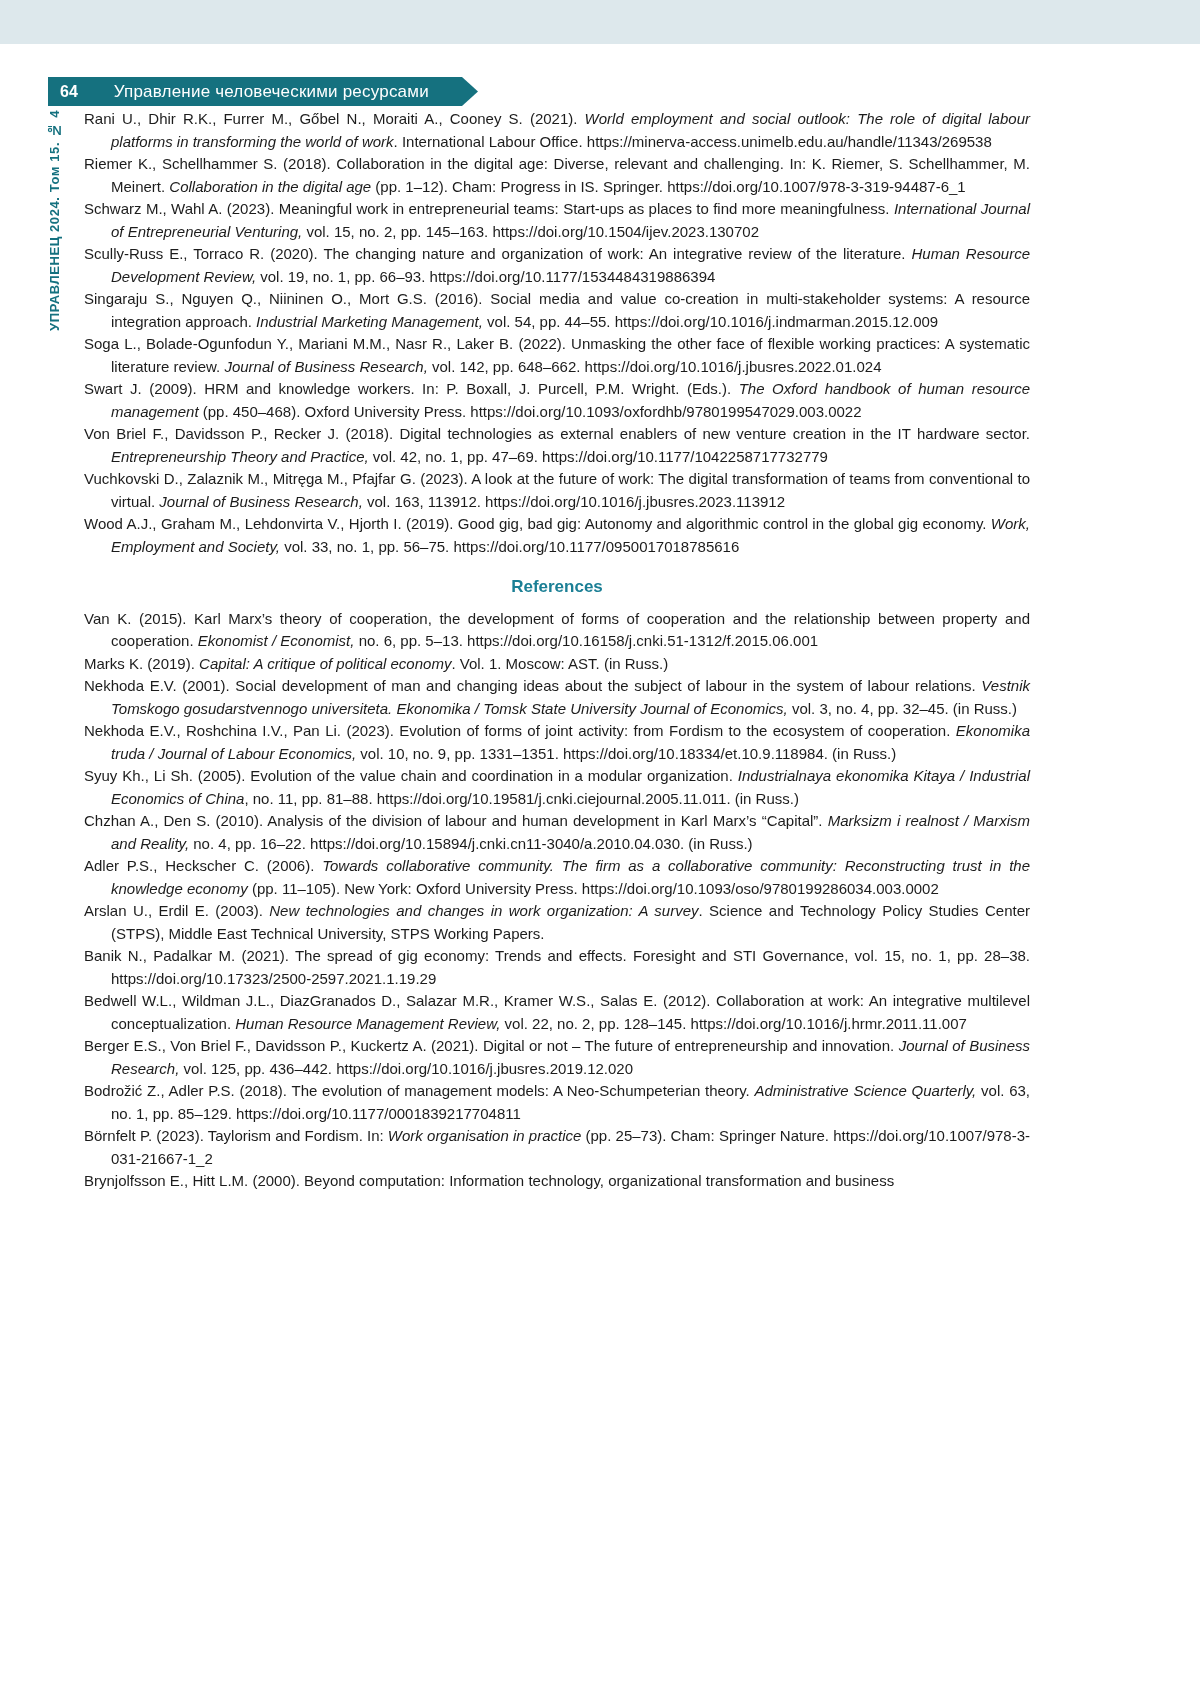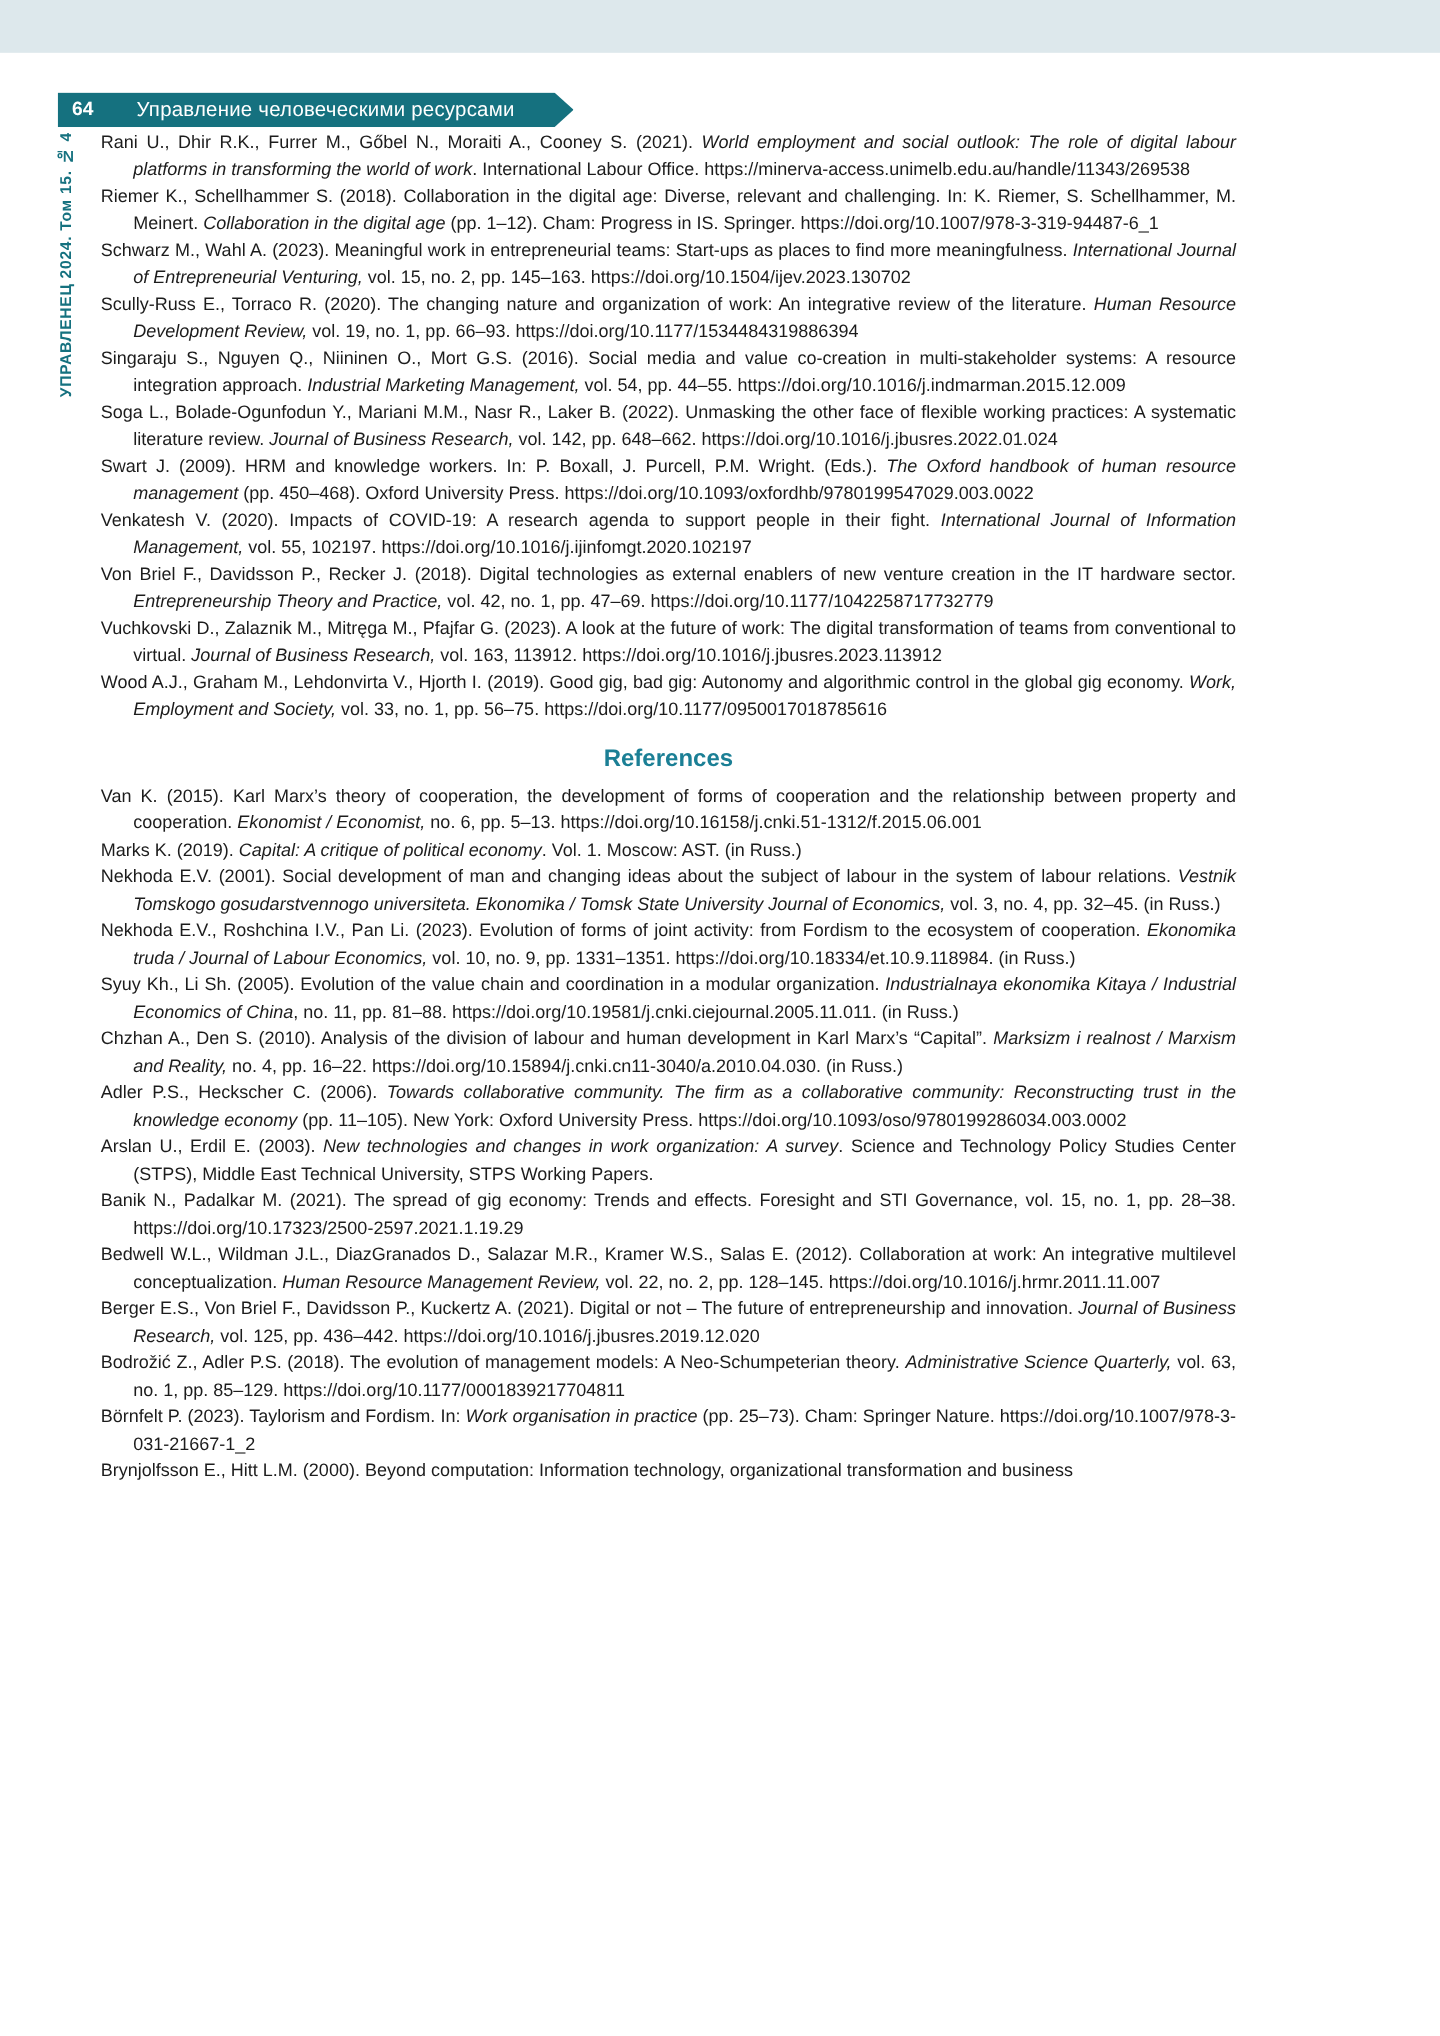--- a/index.html
+++ b/index.html
@@ -33,21 +33,21 @@
   .content {
     position: absolute; top: 108px; left: 84px; width: 946px;
     font-size: 15px; line-height: 22.5px;
     text-align: justify; hyphens: auto;
   }
   .ref { padding-left: 27px; text-indent: -27px; margin: 0; }
   .ref em { font-style: italic; }
   .refs-heading {
     text-align: center; text-indent: 0;
     color: var(--heading, #1b7f95);
-    font-size: 20px; font-weight: bold;
+    font-size: 17px; font-weight: bold;
     margin: 18px 0 9px 0;
   }
 </style>
 </head>
 <body>
 
 <div class="top-strip"></div>
 
 <div class="header-bar">
   <span class="pagenum">64</span>
@@ -58,21 +58,20 @@
 
 <main class="content">
   <div id="refs-top">
       <p class="ref"><span>Rani U., Dhir R.K., Furrer M., Gőbel N., Moraiti A., Cooney S. (2021). </span><em>World employment and social outlook: The role of digital labour platforms in transforming the world of work</em><span>. International Labour Office. https://minerva-access.unimelb.edu.au/handle/11343/269538</span></p>
       <p class="ref"><span>Riemer K., Schellhammer S. (2018). Collaboration in the digital age: Diverse, relevant and challenging. In: K. Riemer, S. Schellhammer, M. Meinert. </span><em>Collaboration in the digital age</em><span> (pp. 1–12). Cham: Progress in IS. Springer. https://doi.org/10.1007/978-3-319-94487-6_1</span></p>
       <p class="ref"><span>Schwarz M., Wahl A. (2023). Meaningful work in entrepreneurial teams: Start-ups as places to find more meaningfulness. </span><em>International Journal of Entrepreneurial Venturing,</em><span> vol. 15, no. 2, pp. 145–163. https://doi.org/10.1504/ijev.2023.130702</span></p>
       <p class="ref"><span>Scully-Russ E., Torraco R. (2020). The changing nature and organization of work: An integrative review of the literature. </span><em>Human Resource Development Review,</em><span> vol. 19, no. 1, pp. 66–93. https://doi.org/10.1177/1534484319886394</span></p>
       <p class="ref"><span>Singaraju S., Nguyen Q., Niininen O., Mort G.S. (2016). Social media and value co-creation in multi-stakeholder systems: A resource integration approach. </span><em>Industrial Marketing Management,</em><span> vol. 54, pp. 44–55. https://doi.org/10.1016/j.indmarman.2015.12.009</span></p>
       <p class="ref"><span>Soga L., Bolade-Ogunfodun Y., Mariani M.M., Nasr R., Laker B. (2022). Unmasking the other face of flexible working practices: A systematic literature review. </span><em>Journal of Business Research,</em><span> vol. 142, pp. 648–662. https://doi.org/10.1016/j.jbusres.2022.01.024</span></p>
       <p class="ref"><span>Swart J. (2009). HRM and knowledge workers. In: P. Boxall, J. Purcell, P.M. Wright. (Eds.). </span><em>The Oxford handbook of human resource management</em><span> (pp. 450–468). Oxford University Press. https://doi.org/10.1093/oxfordhb/9780199547029.003.0022</span></p>
-      <p class="ref"><span>Venkatesh V. (2020). Impacts of COVID-19: A research agenda to support people in their fight. </span><em>International Journal of Information Management,</em><span> vol. 55, 102197. https://doi.org/10.1016/j.ijinfomgt.2020.102197</span></p>
       <p class="ref"><span>Von Briel F., Davidsson P., Recker J. (2018). Digital technologies as external enablers of new venture creation in the IT hardware sector. </span><em>Entrepreneurship Theory and Practice,</em><span> vol. 42, no. 1, pp. 47–69. https://doi.org/10.1177/1042258717732779</span></p>
       <p class="ref"><span>Vuchkovski D., Zalaznik M., Mitręga M., Pfajfar G. (2023). A look at the future of work: The digital transformation of teams from conventional to virtual. </span><em>Journal of Business Research,</em><span> vol. 163, 113912. https://doi.org/10.1016/j.jbusres.2023.113912</span></p>
       <p class="ref"><span>Wood A.J., Graham M., Lehdonvirta V., Hjorth I. (2019). Good gig, bad gig: Autonomy and algorithmic control in the global gig economy. </span><em>Work, Employment and Society,</em><span> vol. 33, no. 1, pp. 56–75. https://doi.org/10.1177/0950017018785616</span></p>
     </div>
   <h2 class="refs-heading">References</h2>
   <div id="refs-bottom">
       <p class="ref"><span>Van K. (2015). Karl Marx’s theory of cooperation, the development of forms of cooperation and the relationship between property and cooperation. </span><em>Ekonomist / Economist,</em><span> no. 6, pp. 5–13. https://doi.org/10.16158/j.cnki.51-1312/f.2015.06.001</span></p>
       <p class="ref"><span>Marks K. (2019). </span><em>Capital: A critique of political economy</em><span>. Vol. 1. Moscow: AST. (in Russ.)</span></p>
       <p class="ref"><span>Nekhoda E.V. (2001). Social development of man and changing ideas about the subject of labour in the system of labour relations. </span><em>Vestnik Tomskogo gosudarstvennogo universiteta. Ekonomika / Tomsk State University Journal of Economics,</em><span> vol. 3, no. 4, pp. 32–45. (in Russ.)</span></p>
       <p class="ref"><span>Nekhoda E.V., Roshchina I.V., Pan Li. (2023). Evolution of forms of joint activity: from Fordism to the ecosystem of cooperation. </span><em>Ekonomika truda / Journal of Labour Economics,</em><span> vol. 10, no. 9, pp. 1331–1351. https://doi.org/10.18334/et.10.9.118984. (in Russ.)</span></p>

